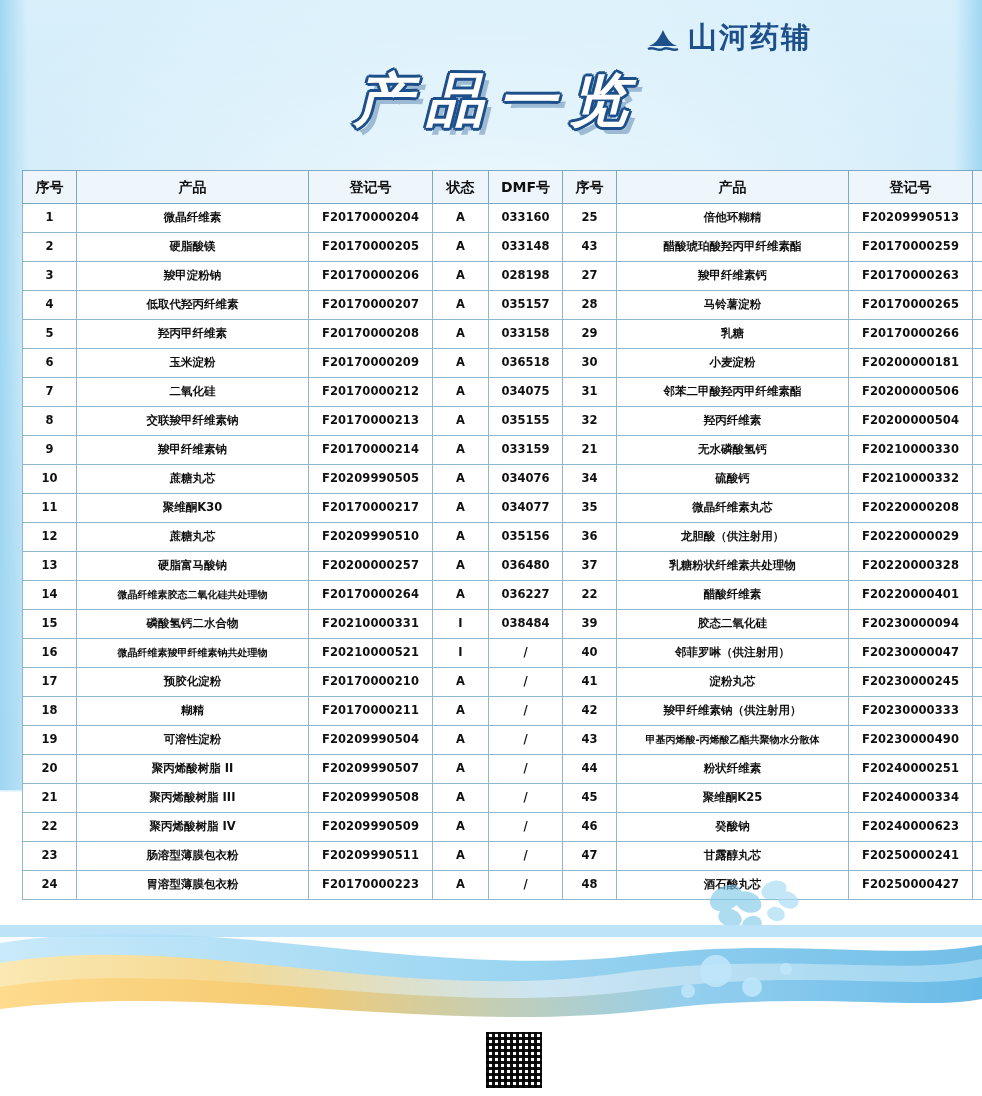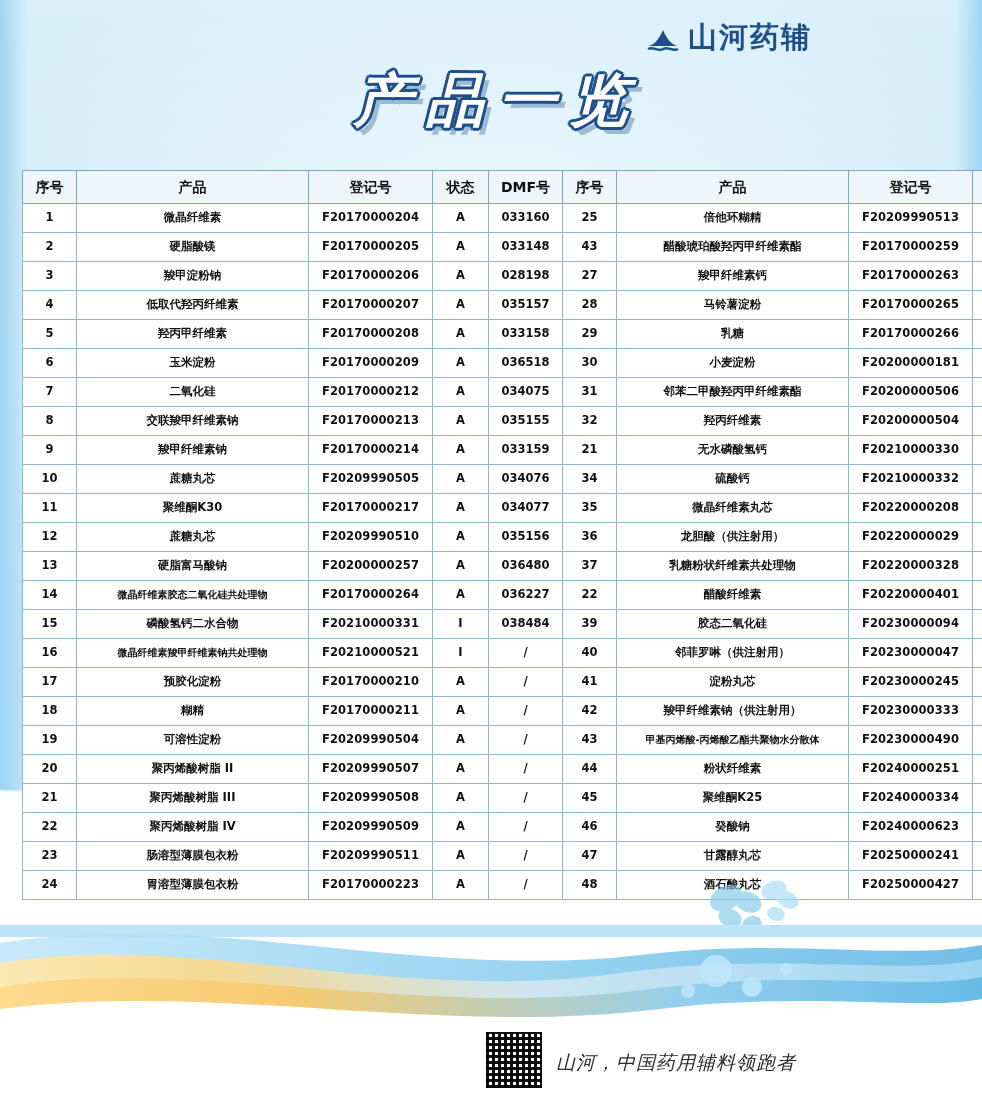--- a/index.html
+++ b/index.html
@@ -544,15 +544,14 @@
         <circle cx="716" cy="46" r="16"></circle>
         <circle cx="752" cy="62" r="10"></circle>
         <circle cx="688" cy="66" r="7"></circle>
         <circle cx="786" cy="44" r="6"></circle>
       </g>
     </svg>
   </div>
 
   <div class="footer-bar">
     <div class="qr"></div>
-    <div class="slogan">山河，中国药用辅料领跑者</div>
   </div>
 </div>
 
 </body></html>

